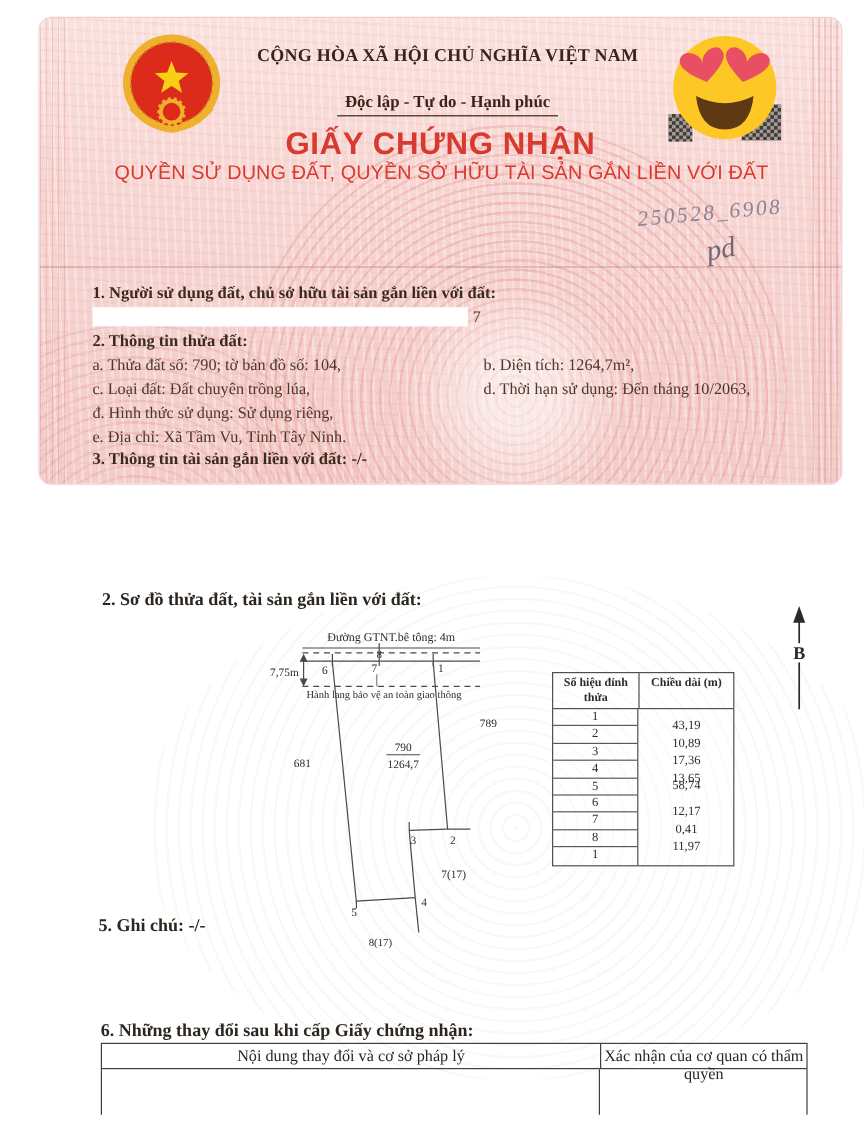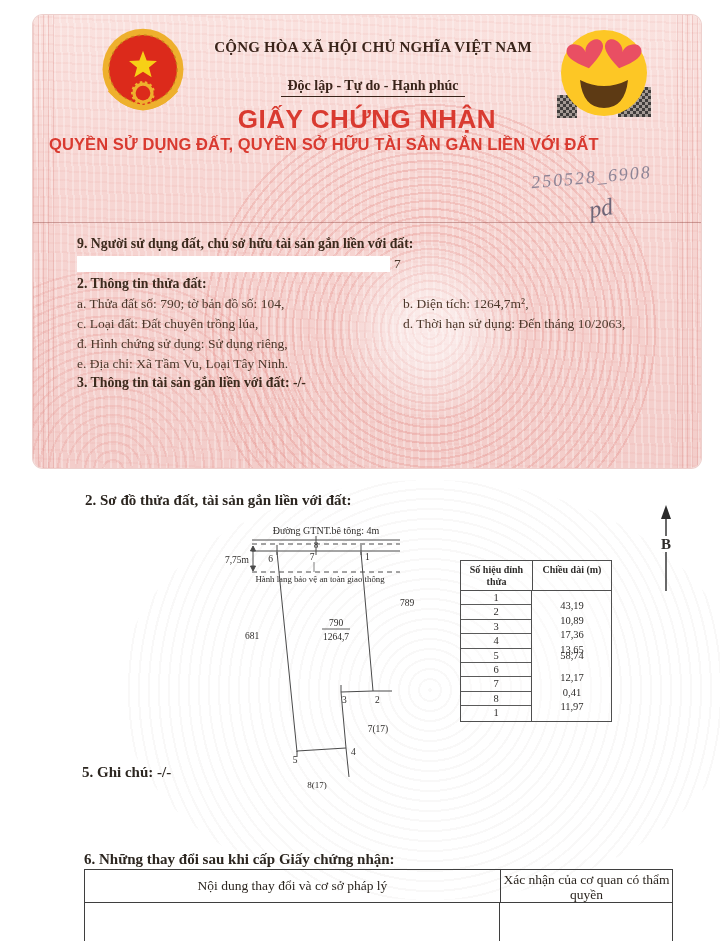--- a/index.html
+++ b/index.html
@@ -2,21 +2,21 @@
 <html><head>
 <meta charset="utf-8">
 <style>
   html,body { margin:0; padding:0; background:#ffffff; }
   #page {
     position:relative; width:720px; height:949px; overflow:hidden; background:#ffffff;
     font-family:"Liberation Serif","DejaVu Serif",serif; color:#3c2c22;
   }
   
   .cert {
-    position:absolute; left:33px; top:15px; width:668px; height:453px;
+    position:absolute; left:33px; top:15px; width:668px; height:388px;
     background: linear-gradient(180deg,#fae2df 0%, #f7d6d3 35%, #f3cdca 100%);
     border-radius:10px; overflow:hidden;
     box-shadow:0 0 0 1px rgba(215,150,145,0.45);
   }
   .cert .texture { position:absolute; inset:0;
     background:
       repeating-linear-gradient(88deg, rgba(255,255,255,0.28) 0 2px, transparent 2px 7px),
       repeating-linear-gradient(3deg, rgba(228,148,142,0.10) 0 2px, transparent 2px 9px);
   }
   .drum {
@@ -33,22 +33,22 @@
     background: repeating-linear-gradient(90deg, rgba(205,100,95,0.22) 0 1.5px, transparent 1.5px 5px); }
   .edge-l { left:0; } .edge-r { right:0; }
 
   .nat-block { position:absolute; left:130px; top:24px; width:420px; text-align:center; z-index:3; }
   .nat-title { font-size:15px; font-weight:bold; color:#3a241a; letter-spacing:0.2px; }
   .nat-motto { display:inline-block; margin-top:4px; font-size:14px; font-weight:bold; color:#3a241a;
     border-bottom:1.5px solid #3a241a; padding:0 6px 2px 6px; }
   .gcn-title { position:absolute; left:0; right:0; top:89px; text-align:center; z-index:3;
     font-family:"Liberation Sans","DejaVu Sans",sans-serif; font-weight:bold;
     font-size:26px; color:#d93a30; letter-spacing:0.5px; }
-  .gcn-sub { position:absolute; left:16px; right:0; top:120px; z-index:3;
-    font-family:"Liberation Sans","DejaVu Sans",sans-serif; font-weight:bold;
+  .gcn-sub { position:absolute; left:2px; right:0; top:120px; text-align:center; z-index:3;
+    font-family:"Liberation Sans","DejaVu Sans",sans-serif; font-weight:normal;
     font-size:16.5px; color:#d93a30; letter-spacing:0.1px; }
   .hand-code { position:absolute; left:498px; top:152px; z-index:4;
     font-style:italic; font-size:18px; letter-spacing:2px; color:#8d8496; transform:rotate(-5deg); }
   .hand-init { position:absolute; left:556px; top:180px; z-index:4;
     font-style:italic; font-size:24px; color:#6f6678; transform:rotate(-10deg); }
   .cert-divider { position:absolute; left:0; right:0; top:207px; border-top:1px solid rgba(150,80,75,0.45); z-index:2; }
 
   .sec { position:absolute; left:44px; right:14px; z-index:3; font-size:13.5px; line-height:16px; color:#4c372a; }
   .sec b, .sec-h { font-weight:bold; color:#3c2a1d; }
   .sec-h { position:absolute; left:44px; right:14px; z-index:3; font-size:13.8px; font-weight:bold; color:#3c2a1d; }
@@ -75,21 +75,21 @@
   .vt-h2 { flex:1; }
   .vt-body { position:relative; height:130px; }
   .vt-left { position:absolute; left:0; top:0; width:71px; height:130px; border-right:1.2px solid #4f4f4f; box-sizing:border-box; }
   .vt-cell { height:14.4px; line-height:14px; text-align:center; border-bottom:1px solid #5a5a5a; box-sizing:border-box; }
   .vt-cell:last-child { border-bottom:none; }
   .vt-right { position:absolute; left:72px; right:0; top:0; height:130px; }
   .vt-val { position:absolute; width:100%; text-align:center; transform:translateY(-50%); }
 
   
   .ctable { position:absolute; left:84px; top:869px; width:589px; font-size:13.5px; color:#2c2620; }
-  .ct-head { display:flex; border:1.3px solid #3f3f3f; height:34px; box-sizing:border-box; }
+  .ct-head { display:flex; border:1.3px solid #3f3f3f; height:22px; box-sizing:border-box; }
   .ct-h1 { width:415px; border-right:1.3px solid #3f3f3f; display:flex; align-items:center; justify-content:center; }
   .ct-h2 { flex:1; text-align:center; line-height:15px; padding-top:2px; }
   .ct-body { position:relative; height:38px; border-left:1.3px solid #3f3f3f; border-right:1.3px solid #3f3f3f; }
   .ct-div { position:absolute; left:413.7px; top:0; bottom:0; border-right:1.3px solid #3f3f3f; }
 
   .qr-frag { position:absolute; z-index:3;
     background: repeating-conic-gradient(#2b2b2b 0% 25%, #9a938d 25% 50%) 0 0/6px 6px; opacity:0.9; }
 </style>
 </head>
 <body>
@@ -136,38 +136,38 @@
     </svg>
 
     <div class="gcn-title">GIẤY CHỨNG NHẬN</div>
     <div class="gcn-sub">QUYỀN SỬ DỤNG ĐẤT, QUYỀN SỞ HỮU TÀI SẢN GẮN LIỀN VỚI ĐẤT</div>
 
     <div class="hand-code">250528_6908</div>
     <div class="hand-init">pd</div>
 
     <div class="cert-divider"></div>
 
-    <div class="sec-h" style="top:221px">9. Người sử dụng đất, chủ sở hữu tài sản gắn liền với đất:</div>
+    <div class="sec-h" style="top:221px">1. Người sử dụng đất, chủ sở hữu tài sản gắn liền với đất:</div>
     <div class="redact"></div>
     <div class="redact-suffix">7</div>
     <div class="sec-h" style="top:261px">2. Thông tin thửa đất:</div>
 
     <div class="sec" style="top:281px">
       <span>a. Thửa đất số: 790; tờ bản đồ số: 104,</span>
       <span class="col-r">b. Diện tích: 1264,7m²,</span>
     </div>
     <div class="sec" style="top:301px">
       <span>c. Loại đất: Đất chuyên trồng lúa,</span>
       <span class="col-r">d. Thời hạn sử dụng: Đến tháng 10/2063,</span>
     </div>
     <div class="sec" style="top:321px">
-      <span>đ. Hình chứng sử dụng: Sử dụng riêng,</span>
+      <span>đ. Hình thức sử dụng: Sử dụng riêng,</span>
     </div>
     <div class="sec" style="top:341px">
-      <span>e. Địa chỉ: Xã Tầm Vu, Loại Tây Ninh.</span>
+      <span>e. Địa chỉ: Xã Tầm Vu, Tỉnh Tây Ninh.</span>
     </div>
     <div class="sec-h" style="top:360px">3. Thông tin tài sản gắn liền với đất: -/-</div>
   </div>
 
   <div class="low-watermark"></div>
 
   <div class="low-h" id="h4">2. Sơ đồ thửa đất, tài sản gắn liền với đất:</div>
 
   <svg style="position:absolute;left:652px;top:503px" width="28" height="92" viewBox="0 0 28 92">
     <line x1="14" y1="12" x2="14" y2="88" stroke="#2a2a2a" stroke-width="1.4"></line>

